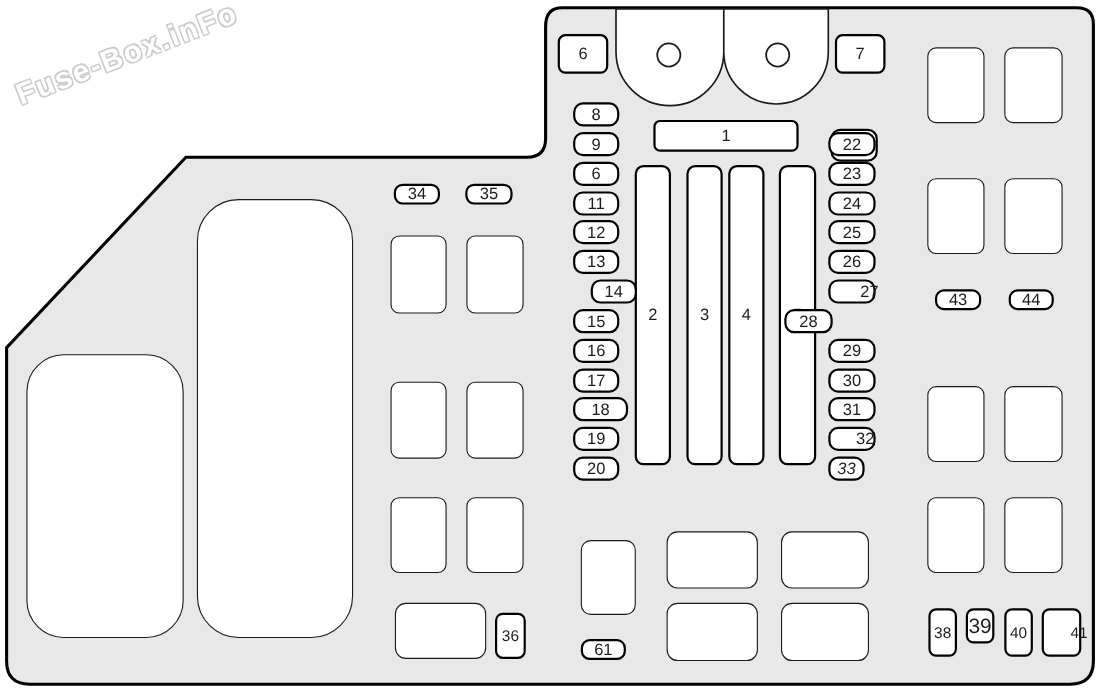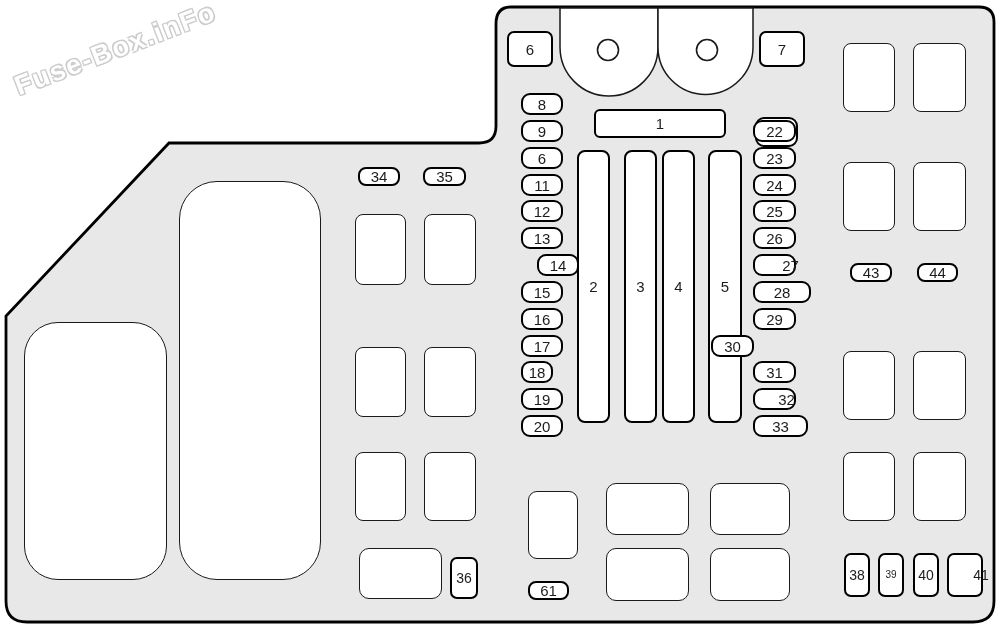--- a/index.html
+++ b/index.html
@@ -138,21 +138,21 @@
       </div>
       <div class="fuse" style="left: 521px; top: 281px; width: 42px; height: 22px; border-radius: 9px;">
         <span>15</span>
       </div>
       <div class="fuse" style="left: 521px; top: 308px; width: 42px; height: 22px; border-radius: 9px;">
         <span>16</span>
       </div>
       <div class="fuse" style="left: 521px; top: 335px; width: 42px; height: 22px; border-radius: 9px;">
         <span>17</span>
       </div>
-      <div class="fuse" style="left: 521px; top: 361px; width: 32px; height: 22px; border-radius: 9px;">
+      <div class="fuse" style="left: 521px; top: 361px; width: 50px; height: 22px; border-radius: 9px;">
         <span>18</span>
       </div>
       <div class="fuse" style="left: 521px; top: 388px; width: 42px; height: 22px; border-radius: 9px;">
         <span>19</span>
       </div>
       <div class="fuse" style="left: 521px; top: 415px; width: 42px; height: 22px; border-radius: 9px;">
         <span>20</span>
       </div>
       <div class="fuse" style="left: 755px; top: 93px; width: 43px; height: 30px; border-radius: 9px; margin-top: 24px;">
         <span>21</span>
@@ -168,51 +168,51 @@
       </div>
       <div class="fuse" style="left: 753px; top: 200px; width: 43px; height: 22px; border-radius: 9px;">
         <span>25</span>
       </div>
       <div class="fuse" style="left: 753px; top: 227px; width: 43px; height: 22px; border-radius: 9px;">
         <span>26</span>
       </div>
       <div class="fuse" style="left: 753px; top: 254px; width: 43px; height: 22px; border-radius: 9px; padding-left: 32px;">
         <span>27</span>
       </div>
-      <div class="fuse" style="left: 753px; top: 281px; width: 58px; height: 22px; border-radius: 9px;">
+      <div class="fuse" style="left: 713px; top: 281px; width: 44px; height: 22px; border-radius: 9px;">
         <span>28</span>
       </div>
       <div class="fuse" style="left: 753px; top: 308px; width: 43px; height: 22px; border-radius: 9px;">
         <span>29</span>
       </div>
-      <div class="fuse" style="left: 711px; top: 335px; width: 43px; height: 22px; border-radius: 9px;">
+      <div class="fuse" style="left: 753px; top: 335px; width: 43px; height: 22px; border-radius: 9px;">
         <span>30</span>
       </div>
       <div class="fuse" style="left: 753px; top: 361px; width: 43px; height: 22px; border-radius: 9px;">
         <span>31</span>
       </div>
       <div class="fuse" style="left: 753px; top: 388px; width: 43px; height: 22px; border-radius: 9px; padding-left: 24px;">
         <span>32</span>
       </div>
-      <div class="fuse" style="left: 753px; top: 415px; width: 55px; height: 22px; border-radius: 9px;">
+      <div class="fuse" style="left: 753px; top: 415px; width: 33px; height: 22px; border-radius: 9px; font-style: italic;">
         <span>33</span>
       </div>
       <div class="fuse" style="left: 358px; top: 167px; width: 42px; height: 19px; border-radius: 8px;">
         <span>34</span>
       </div>
       <div class="fuse" style="left: 423px; top: 167px; width: 43px; height: 19px; border-radius: 8px;">
         <span>35</span>
       </div>
       <div class="fuse" style="left: 450px; top: 557px; width: 28px; height: 42px; border-radius: 7px; font-size: 14px;">
         <span>36</span>
       </div>
       <div class="fuse" style="left: 844px; top: 553px; width: 26px; height: 44px; border-radius: 7px; font-size: 14px;">
         <span>38</span>
       </div>
-      <div class="fuse" style="left: 878px; top: 553px; width: 26px; height: 44px; border-radius: 7px; font-size: 10px;">
+      <div class="fuse" style="left: 878px; top: 553px; width: 26px; height: 32px; border-radius: 7px; font-size: 19px;">
         <span>39</span>
       </div>
       <div class="fuse" style="left: 913px; top: 553px; width: 26px; height: 44px; border-radius: 7px; font-size: 14px;">
         <span>40</span>
       </div>
       <div class="fuse" style="left: 947px; top: 553px; width: 26px; height: 44px; border-radius: 7px; font-size: 14px; padding-left: 32px;">
         <span>41</span>
       </div>
       <div class="fuse" style="left: 528px; top: 581px; width: 41px; height: 19px; border-radius: 8px;">
         <span>61</span>

